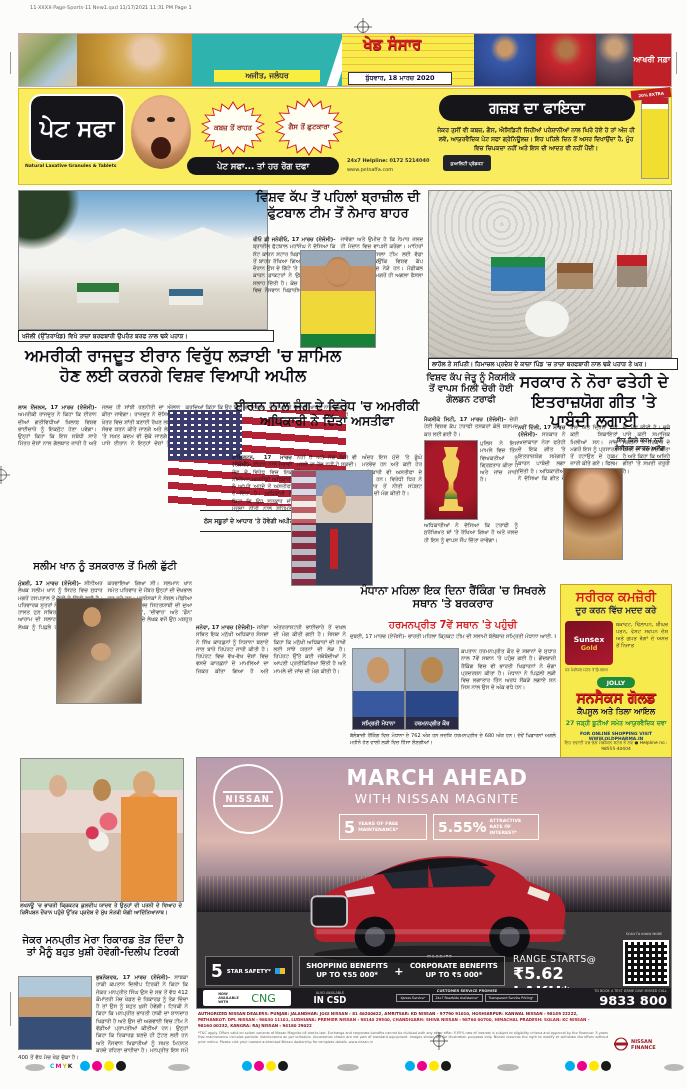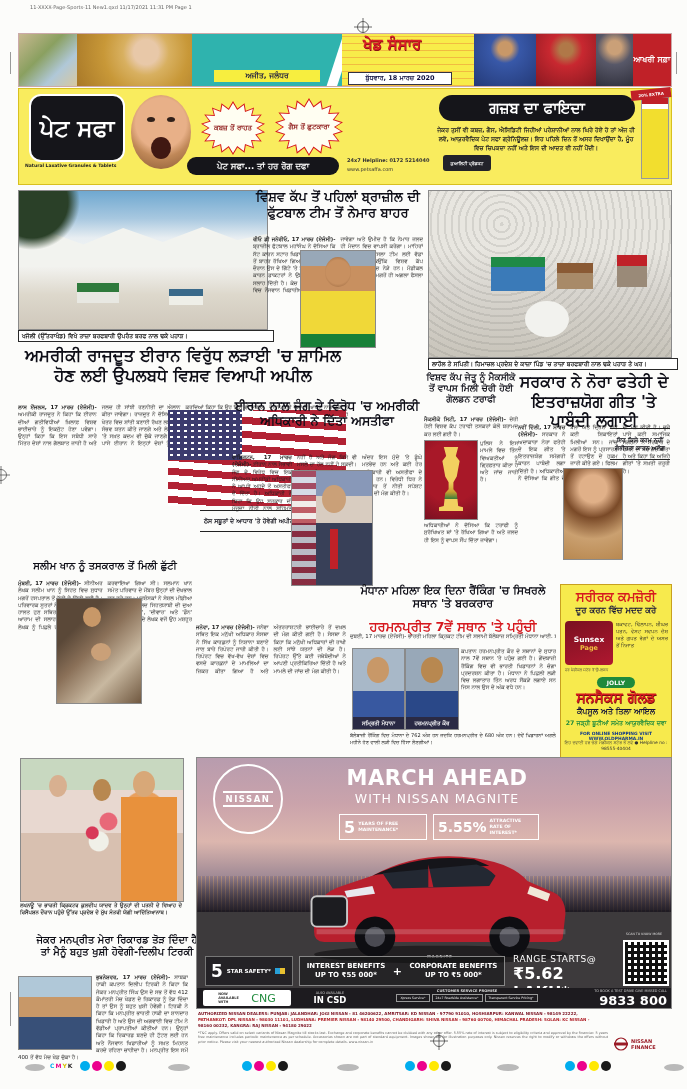--- a/index.html
+++ b/index.html
@@ -123,21 +123,21 @@
 
   <div class="ph" style="left:428px;top:190px;width:242px;height:166px;background:linear-gradient(180deg,#e8e6e0 0 35%,#d8d5cf 60%,#c8c4ba 100%)">
     <div class="abs" style="left:0;top:0;width:242px;height:166px;background:repeating-radial-gradient(circle at 30% 20%,rgba(120,120,115,.18) 0 2px,transparent 2px 7px)"></div>
     <div class="abs" style="left:62px;top:66px;width:54px;height:34px;background:linear-gradient(180deg,#1f8a46 0 30%,#3a7ab8 30% 100%)"></div>
     <div class="abs" style="left:128px;top:72px;width:36px;height:26px;background:linear-gradient(180deg,#8a5a34 0 40%,#a88a68 40% 100%)"></div>
     <div class="abs" style="left:188px;top:64px;width:30px;height:32px;background:linear-gradient(180deg,#c02128 0 35%,#9a8a78 35% 100%)"></div>
     <div class="abs" style="left:96px;top:110px;width:44px;height:36px;border-radius:50%;background:#f2f2ee"></div>
   </div>
   <div class="cap" style="left:428px;top:358px;width:242px">ਲਾਹੌਲ ਤੇ ਸਪਿਤੀ। ਹਿਮਾਚਲ ਪ੍ਰਦੇਸ਼ ਦੇ ਕਾਜ਼ਾ ਪਿੰਡ 'ਚ ਤਾਜ਼ਾ ਬਰਫਬਾਰੀ ਨਾਲ ਢਕੇ ਪਹਾੜ ਤੇ ਘਰ।</div>
 
-  <div class="hl" style="left:18px;top:346px;width:330px;height:54px;font-size:16.5px">ਅਮਰੀਕੀ ਰਾਜਦੂਤ ਈਰਾਨ ਵਿਰੁੱਧ ਲੜਾਈ 'ਚ ਸ਼ਾਮਿਲ ਹੋਣ ਲਈ ਉਪਲਬਧੇ ਵਿਸ਼ਵ ਵਿਆਪੀ ਅਪੀਲ</div>
+  <div class="hl" style="left:18px;top:346px;width:330px;height:54px;font-size:16.5px">ਅਮਰੀਕੀ ਰਾਜਦੂਤ ਈਰਾਨ ਵਿਰੁੱਧ ਲੜਾਈ 'ਚ ਸ਼ਾਮਿਲ ਹੋਣ ਲਈ ਕਰਨਗੇ ਵਿਸ਼ਵ ਵਿਆਪੀ ਅਪੀਲ</div>
   <div class="bt c4" style="left:18px;top:404px;width:330px;height:154px">
     <b>ਲਾਸ ਏਂਜਲਸ, 17 ਮਾਰਚ (ਏਜੰਸੀ)-</b>
     <span>ਅਮਰੀਕੀ ਰਾਜਦੂਤ ਨੇ ਕਿਹਾ ਕਿ ਈਰਾਨ ਦੀਆਂ ਗਤੀਵਿਧੀਆਂ ਖ਼ਿਲਾਫ਼ ਵਿਸ਼ਵ ਭਾਈਚਾਰੇ ਨੂੰ ਇਕਜੁੱਟ ਹੋਣਾ ਪਵੇਗਾ। ਉਨ੍ਹਾਂ ਕਿਹਾ ਕਿ ਇਸ ਸਬੰਧੀ ਸਾਰੇ ਮਿੱਤਰ ਦੇਸ਼ਾਂ ਨਾਲ ਗੱਲਬਾਤ ਜਾਰੀ ਹੈ ਅਤੇ ਜਲਦ ਹੀ ਸਾਂਝੀ ਰਣਨੀਤੀ ਦਾ ਐਲਾਨ ਕੀਤਾ ਜਾਵੇਗਾ। ਰਾਜਦੂਤ ਨੇ ਦੱਸਿਆ ਕਿ ਖੇਤਰ ਵਿਚ ਸ਼ਾਂਤੀ ਬਣਾਈ ਰੱਖਣ ਲਈ ਹਰ ਸੰਭਵ ਯਤਨ ਕੀਤੇ ਜਾਣਗੇ ਅਤੇ ਲੋੜ ਪੈਣ 'ਤੇ ਸਖ਼ਤ ਕਦਮ ਵੀ ਚੁੱਕੇ ਜਾਣਗੇ। ਦੂਜੇ ਪਾਸੇ ਈਰਾਨ ਨੇ ਇਨ੍ਹਾਂ ਦੋਸ਼ਾਂ ਨੂੰ ਰੱਦ ਕਰਦਿਆਂ ਕਿਹਾ ਕਿ ਉਹ ਕਿਸੇ ਵੀ ਦਬਾਅ ਅੱਗੇ ਨਹੀਂ ਝੁਕੇਗਾ। ਮਾਹਿਰਾਂ ਦਾ ਮੰਨਣਾ ਹੈ ਕਿ ਆਉਣ ਵਾਲੇ ਦਿਨਾਂ ਵਿਚ ਦੋਵਾਂ ਦੇਸ਼ਾਂ ਵਿਚਾਲੇ ਤਣਾਅ ਹੋਰ ਵਧ ਸਕਦਾ ਹੈ। ਸੰਯੁਕਤ ਰਾਸ਼ਟਰ ਨੇ ਦੋਵਾਂ ਧਿਰਾਂ ਨੂੰ ਸੰਜਮ ਵਰਤਣ ਦੀ ਅਪੀਲ ਕੀਤੀ ਹੈ। ਇਸ ਦੌਰਾਨ ਕਈ ਦੇਸ਼ਾਂ ਨੇ ਆਪਣੇ ਨਾਗਰਿਕਾਂ ਨੂੰ ਖੇਤਰ ਦੀ ਯਾਤਰਾ ਨਾ ਕਰਨ ਦੀ ਸਲਾਹ ਦਿੱਤੀ ਹੈ।</span>
   </div>
   <div class="ph" style="left:168px;top:410px;width:178px;height:96px;background:repeating-linear-gradient(184deg,#b22234 0 7px,#fff 7px 14px);border:none">
     <div class="abs" style="left:0;top:0;width:74px;height:50px;background:#3c3b6e;background-image:radial-gradient(#fff 28%,transparent 32%);background-size:7px 6px"></div>
   </div>
   <div class="subhead-box" style="left:200px;top:510px;width:98px;height:20px;font-size:6.2px">ਠੋਸ ਸਬੂਤਾਂ ਦੇ ਆਧਾਰ 'ਤੇ ਹੋਵੇਗੀ ਅਪੀਲ</div>
 
   <div class="hl" style="left:424px;top:372px;width:94px;height:42px;font-size:9px">ਵਿਸ਼ਵ ਕੱਪ ਜੇਤੂ ਨੂੰ ਮੈਕਸੀਕੋ ਤੋਂ ਵਾਪਸ ਮਿਲੀ ਚੋਰੀ ਹੋਈ ਗੋਲਡਨ ਟਰਾਫੀ</div>
@@ -179,39 +179,39 @@
     <div class="abs" style="left:26px;top:8px;width:18px;height:20px;border-radius:50%;background:#c89868"></div>
     <div class="abs" style="left:34px;top:44px;width:20px;height:18px;border-radius:50%;background:#caa078"></div>
   </div>
 
   <div class="bt c2" style="left:196px;top:624px;width:150px;height:134px">
     <b>ਜਨੇਵਾ, 17 ਮਾਰਚ (ਏਜੰਸੀ)-</b>
     <span>ਜਨੇਵਾ ਸਥਿਤ ਇਕ ਮਨੁੱਖੀ ਅਧਿਕਾਰ ਸੰਸਥਾ ਨੇ ਸਿੱਖ ਕਾਰਕੁਨਾਂ ਨੂੰ ਨਿਸ਼ਾਨਾ ਬਣਾਏ ਜਾਣ ਬਾਰੇ ਰਿਪੋਰਟ ਜਾਰੀ ਕੀਤੀ ਹੈ। ਰਿਪੋਰਟ ਵਿਚ ਵੱਖ-ਵੱਖ ਦੇਸ਼ਾਂ ਵਿਚ ਵਸਦੇ ਕਾਰਕੁਨਾਂ ਦੇ ਮਾਮਲਿਆਂ ਦਾ ਜ਼ਿਕਰ ਕੀਤਾ ਗਿਆ ਹੈ ਅਤੇ ਅੰਤਰਰਾਸ਼ਟਰੀ ਭਾਈਚਾਰੇ ਤੋਂ ਦਖ਼ਲ ਦੀ ਮੰਗ ਕੀਤੀ ਗਈ ਹੈ। ਸੰਸਥਾ ਨੇ ਕਿਹਾ ਕਿ ਮਨੁੱਖੀ ਅਧਿਕਾਰਾਂ ਦੀ ਰਾਖੀ ਲਈ ਸਾਂਝੇ ਯਤਨਾਂ ਦੀ ਲੋੜ ਹੈ। ਰਿਪੋਰਟ ਉੱਤੇ ਕਈ ਜਥੇਬੰਦੀਆਂ ਨੇ ਆਪਣੀ ਪ੍ਰਤੀਕਿਰਿਆ ਦਿੱਤੀ ਹੈ ਅਤੇ ਮਾਮਲੇ ਦੀ ਜਾਂਚ ਦੀ ਮੰਗ ਕੀਤੀ ਹੈ।</span>
   </div>
 
   <div class="hl" style="left:350px;top:584px;width:206px;height:34px;font-size:11px">ਮੰਧਾਨਾ ਮਹਿਲਾ ਇਕ ਦਿਨਾ ਰੈਂਕਿੰਗ 'ਚ ਸਿਖਰਲੇ ਸਥਾਨ 'ਤੇ ਬਰਕਰਾਰ</div>
-  <div class="hl" style="left:350px;top:619px;width:206px;height:13px;font-size:13px;color:#d6191f">ਹਰਮਨਪ੍ਰੀਤ 7ਵੇਂ ਸਥਾਨ 'ਤੇ ਪਹੁੰਚੀ</div>
+  <div class="hl" style="left:350px;top:619px;width:206px;height:13px;font-size:10px;color:#d6191f">ਹਰਮਨਪ੍ਰੀਤ 7ਵੇਂ ਸਥਾਨ 'ਤੇ ਪਹੁੰਚੀ</div>
   <div class="bt" style="left:350px;top:633px;width:206px;height:12px;white-space:nowrap">ਦੁਬਈ, 17 ਮਾਰਚ (ਏਜੰਸੀ)- ਭਾਰਤੀ ਮਹਿਲਾ ਕ੍ਰਿਕਟ ਟੀਮ ਦੀ ਸਲਾਮੀ ਬੱਲੇਬਾਜ਼ ਸਮ੍ਰਿਤੀ ਮੰਧਾਨਾ ਆਈ. ਸੀ. ਸੀ. ਰੈਂਕਿੰਗ ਵਿਚ ਪਹਿਲੇ ਸਥਾਨ 'ਤੇ ਕਾਇਮ ਹੈ।</div>
   <div class="ph" style="left:352px;top:648px;width:51px;height:80px;background:linear-gradient(180deg,#a8b8c8 0 52%,#3858a0 52% 100%)">
     <div class="abs" style="left:14px;top:8px;width:22px;height:26px;border-radius:50%;background:#c89868"></div>
     <div class="abs" style="left:0;bottom:0;width:100%;height:12px;background:#2a2a44;color:#fff;font-size:5.5px;font-weight:bold;text-align:center;line-height:12px">ਸਮ੍ਰਿਤੀ ਮੰਧਾਨਾ</div>
   </div>
   <div class="ph" style="left:405px;top:648px;width:52px;height:80px;background:linear-gradient(180deg,#98a8b8 0 52%,#2a4888 52% 100%)">
     <div class="abs" style="left:15px;top:8px;width:22px;height:26px;border-radius:50%;background:#b88850"></div>
     <div class="abs" style="left:0;bottom:0;width:100%;height:12px;background:#2a2a44;color:#fff;font-size:5.5px;font-weight:bold;text-align:center;line-height:12px">ਹਰਮਨਪ੍ਰੀਤ ਕੌਰ</div>
   </div>
   <div class="bt" style="left:461px;top:648px;width:95px;height:108px">ਕਪਤਾਨ ਹਰਮਨਪ੍ਰੀਤ ਕੌਰ ਦੋ ਸਥਾਨਾਂ ਦੇ ਸੁਧਾਰ ਨਾਲ 7ਵੇਂ ਸਥਾਨ 'ਤੇ ਪਹੁੰਚ ਗਈ ਹੈ। ਗੇਂਦਬਾਜ਼ੀ ਰੈਂਕਿੰਗ ਵਿਚ ਵੀ ਭਾਰਤੀ ਖਿਡਾਰਨਾਂ ਨੇ ਚੰਗਾ ਪ੍ਰਦਰਸ਼ਨ ਕੀਤਾ ਹੈ। ਮੰਧਾਨਾ ਨੇ ਪਿਛਲੀ ਲੜੀ ਵਿਚ ਲਗਾਤਾਰ ਤਿੰਨ ਅਰਧ ਸੈਂਕੜੇ ਲਗਾਏ ਸਨ ਜਿਸ ਨਾਲ ਉਸ ਦੇ ਅੰਕ ਵਧੇ ਹਨ।</div>
   <div class="bt" style="left:350px;top:732px;width:206px;height:24px;font-size:5px">ਬੱਲੇਬਾਜ਼ੀ ਰੈਂਕਿੰਗ ਵਿਚ ਮੰਧਾਨਾ ਦੇ 762 ਅੰਕ ਹਨ ਜਦਕਿ ਹਰਮਨਪ੍ਰੀਤ ਦੇ 680 ਅੰਕ ਹਨ। ਦੋਵੇਂ ਖਿਡਾਰਨਾਂ ਅਗਲੇ ਮਹੀਨੇ ਹੋਣ ਵਾਲੀ ਲੜੀ ਵਿਚ ਹਿੱਸਾ ਲੈਣਗੀਆਂ।</div>
 
   <div class="abs" style="left:560px;top:584px;width:110px;height:176px;background:#f7ea4d;border:1px solid #c8a020">
     <div class="abs" style="left:0;top:4px;width:110px;height:16px;color:#d6191f;font-weight:bold;font-size:13px;text-align:center">ਸਰੀਰਕ ਕਮਜ਼ੋਰੀ</div>
     <div class="abs" style="left:0;top:20px;width:110px;height:12px;color:#14143a;font-weight:bold;font-size:8.5px;text-align:center">ਦੂਰ ਕਰਨ ਵਿੱਚ ਮਦਦ ਕਰੇ</div>
     <div class="abs" style="left:4px;top:36px;width:48px;height:44px;border-radius:4px;background:linear-gradient(160deg,#7a1020,#b01830);display:flex;flex-direction:column;align-items:center;justify-content:center">
       <span style="color:#fff;font-weight:bold;font-size:7.5px">Sunsex</span>
-      <span style="color:#f0c040;font-weight:bold;font-size:6.5px">Page</span>
+      <span style="color:#f0c040;font-weight:bold;font-size:6.5px">Gold</span>
     </div>
     <div class="abs" style="left:55px;top:36px;width:52px;height:48px;font-size:5.2px;line-height:1.35;color:#222;text-align:justify">ਥਕਾਵਟ, ਢਿੱਲਾਪਨ, ਸ਼ੀਘਰ ਪਤਨ, ਵੇਸਟ ਸਵਪਨ ਦੋਸ਼ ਅਤੇ ਗੁਪਤ ਰੋਗਾਂ ਦੇ ਅਸਰ ਤੋਂ ਨਿਜਾਤ</div>
     <div class="abs" style="left:4px;top:82px;width:50px;height:10px;font-size:3.8px;color:#333">ਹਰ ਮੈਡੀਕਲ ਸਟੋਰ ਤੋਂ ਉਪਲਬਧ</div>
     <div class="abs" style="left:36px;top:92px;width:38px;height:11px;background:#1f8a3c;border-radius:6px;color:#fff;font-weight:bold;font-size:6px;display:flex;align-items:center;justify-content:center">JOLLY</div>
     <div class="abs" style="left:0;top:104px;width:110px;height:18px;color:#d6191f;font-weight:bold;font-size:14px;text-align:center;text-shadow:0.5px 0.5px 0 #7a0f12">ਸਨਸੈਕਸ ਗੋਲਡ</div>
     <div class="abs" style="left:0;top:122px;width:110px;height:11px;color:#14143a;font-weight:bold;font-size:8px;text-align:center">ਕੈਪਸੂਲ ਅਤੇ ਤਿਲਾ ਆਇਲ</div>
     <div class="abs" style="left:0;top:134px;width:110px;height:10px;color:#1f8a3c;font-weight:bold;font-size:6.2px;text-align:center">27 ਜੜ੍ਹੀ ਬੂਟੀਆਂ ਸਮੇਤ ਆਯੁਰਵੈਦਿਕ ਦਵਾ</div>
     <div class="abs" style="left:0;top:146px;width:110px;height:8px;color:#103a8a;font-weight:bold;font-size:4.4px;text-align:center">FOR ONLINE SHOPPING VISIT WWW.OLDPHARMA.IN</div>
     <div class="abs" style="left:2px;top:155px;width:106px;height:18px;color:#333;font-size:4.4px;text-align:center;line-height:1.3">ਇਹ ਦਵਾਈ ਹਰ ਚੰਗੇ ਮੈਡੀਕਲ ਸਟੋਰ ਤੋਂ ਲਵੋ ● Helpline no : 98555-40404</div>
   </div>
@@ -222,21 +222,21 @@
       radial-gradient(circle at 48% 58%,#f0f0e8 0 8%,transparent 9%),
       radial-gradient(circle at 76% 38%,#e8a060 0 14%,transparent 15%),
       linear-gradient(180deg,#c8d8c0 0 22%,#e8d8d0 22% 52%,#d8c0b0 52% 100%)">
     <div class="abs" style="left:28px;top:16px;width:18px;height:22px;border-radius:50%;background:#d8b090"></div>
     <div class="abs" style="left:72px;top:20px;width:18px;height:22px;border-radius:50%;background:#b88850"></div>
     <div class="abs" style="left:112px;top:12px;width:22px;height:26px;border-radius:50%;background:#d8a878"></div>
     <div class="abs" style="left:100px;top:38px;width:56px;height:104px;background:#e8913c"></div>
   </div>
   <div class="bt" style="left:20px;top:902px;width:162px;height:30px;font-size:5.3px;font-weight:bold">ਲਖਨਊ 'ਚ ਭਾਰਤੀ ਕ੍ਰਿਕਟਰ ਕੁਲਦੀਪ ਯਾਦਵ ਤੇ ਉਨ੍ਹਾਂ ਦੀ ਪਤਨੀ ਦੇ ਵਿਆਹ ਦੇ ਰਿਸੈਪਸ਼ਨ ਦੌਰਾਨ ਪਹੁੰਚੇ ਉੱਤਰ ਪ੍ਰਦੇਸ਼ ਦੇ ਮੁੱਖ ਮੰਤਰੀ ਯੋਗੀ ਆਦਿੱਤਿਆਨਾਥ।</div>
 
-  <div class="hl" style="left:32px;top:934px;width:170px;height:38px;font-size:10px">ਜੇਕਰ ਮਨਪ੍ਰੀਤ ਮੇਰਾ ਰਿਕਾਰਡ ਤੋੜ ਦਿੰਦਾ ਹੈ ਤਾਂ ਮੈਨੂੰ ਬਹੁਤ ਖੁਸ਼ੀ ਹੋਵੇਗੀ-ਦਿਲੀਪ ਟਿਰਕੀ</div>
+  <div class="hl" style="left:18px;top:934px;width:170px;height:38px;font-size:10px">ਜੇਕਰ ਮਨਪ੍ਰੀਤ ਮੇਰਾ ਰਿਕਾਰਡ ਤੋੜ ਦਿੰਦਾ ਹੈ ਤਾਂ ਮੈਨੂੰ ਬਹੁਤ ਖੁਸ਼ੀ ਹੋਵੇਗੀ-ਦਿਲੀਪ ਟਿਰਕੀ</div>
   <div class="bt" style="left:18px;top:974px;width:170px;height:92px">
     <span class="ph" style="position:relative;float:left;width:72px;height:72px;margin:2px 4px 2px 0;display:block;background:linear-gradient(180deg,#b0c8d8 0 28%,#c89868 28% 56%,#385078 56% 100%)"></span>
     <b>ਭੁਬਨੇਸ਼ਵਰ, 17 ਮਾਰਚ (ਏਜੰਸੀ)-</b>
     <span>ਸਾਬਕਾ ਹਾਕੀ ਕਪਤਾਨ ਦਿਲੀਪ ਟਿਰਕੀ ਨੇ ਕਿਹਾ ਕਿ ਜੇਕਰ ਮਨਪ੍ਰੀਤ ਸਿੰਘ ਉਸ ਦੇ ਸਭ ਤੋਂ ਵੱਧ 412 ਕੌਮਾਂਤਰੀ ਮੈਚ ਖੇਡਣ ਦੇ ਰਿਕਾਰਡ ਨੂੰ ਤੋੜ ਦਿੰਦਾ ਹੈ ਤਾਂ ਉਸ ਨੂੰ ਬਹੁਤ ਖੁਸ਼ੀ ਹੋਵੇਗੀ। ਟਿਰਕੀ ਨੇ ਕਿਹਾ ਕਿ ਮਨਪ੍ਰੀਤ ਭਾਰਤੀ ਹਾਕੀ ਦਾ ਸ਼ਾਨਦਾਰ ਖਿਡਾਰੀ ਹੈ ਅਤੇ ਉਸ ਦੀ ਅਗਵਾਈ ਵਿਚ ਟੀਮ ਨੇ ਵੱਡੀਆਂ ਪ੍ਰਾਪਤੀਆਂ ਕੀਤੀਆਂ ਹਨ। ਉਨ੍ਹਾਂ ਕਿਹਾ ਕਿ ਰਿਕਾਰਡ ਬਣਦੇ ਹੀ ਟੁੱਟਣ ਲਈ ਹਨ ਅਤੇ ਨੌਜਵਾਨ ਖਿਡਾਰੀਆਂ ਨੂੰ ਸਖ਼ਤ ਮਿਹਨਤ ਕਰਦੇ ਰਹਿਣਾ ਚਾਹੀਦਾ ਹੈ। ਮਨਪ੍ਰੀਤ ਇਸ ਸਮੇਂ 400 ਤੋਂ ਵੱਧ ਮੈਚ ਖੇਡ ਚੁੱਕਾ ਹੈ।</span>
   </div>
 
   <div class="abs" style="left:196px;top:757px;width:474px;height:250px;border:1px solid #888;overflow:hidden;background:#3d3a3c">
     <div class="abs" style="left:0;top:0;width:474px;height:152px;background:linear-gradient(180deg,#b89cae 0%,#caa3ab 30%,#dcb6ae 55%,#9b8693 80%,#6b5f6e 100%)"></div>
     <div class="abs" style="left:0;top:118px;width:474px;height:36px;background:linear-gradient(180deg,rgba(60,50,70,.15),rgba(28,24,32,.92)),repeating-linear-gradient(90deg,rgba(255,190,120,.45) 0 1px,transparent 1px 4px)"></div>
 
@@ -273,21 +273,21 @@
     </svg>
     <div class="abs" style="left:218px;top:196px;width:50px;height:8px;color:#fff;font-size:4px;letter-spacing:1px;text-align:center">MAGNITE</div>
 
     <div class="abs" style="left:8px;top:198px;width:88px;height:30px;background:#242226;border:1px solid #777;display:flex;align-items:center;gap:4px;padding:0 5px;box-sizing:border-box">
       <span style="color:#fff;font-weight:bold;font-size:17px">5</span>
       <span style="color:#fff;font-size:5.5px;font-weight:bold">STAR SAFETY*</span>
       <span style="display:inline-block;width:10px;height:6px;background:linear-gradient(90deg,#28a0d8 0 50%,#e8c030 50% 100%)"></span>
     </div>
     <div class="abs" style="left:102px;top:198px;width:206px;height:30px;border:1px solid #888;background:rgba(18,18,20,.55);display:flex;align-items:center;justify-content:space-around;padding:0 3px;box-sizing:border-box">
       <span style="color:#fff;text-align:center;font-size:7px;font-weight:bold;line-height:1.25">
-        <span>INTEREST BENEFITS</span><br>
+        <span>SHOPPING BENEFITS</span><br>
         <span>UP TO ₹55 000*</span>
       </span>
       <span style="color:#fff;font-size:11px;font-weight:bold">+</span>
       <span style="color:#fff;text-align:center;font-size:7px;font-weight:bold;line-height:1.25">
         <span>CORPORATE BENEFITS</span><br>
         <span>UP TO ₹5 000*</span>
       </span>
     </div>
     <div class="abs" style="left:316px;top:196px;width:106px;height:32px;color:#fff">
       <div style="font-size:9px;letter-spacing:0.5px">RANGE STARTS@</div>

